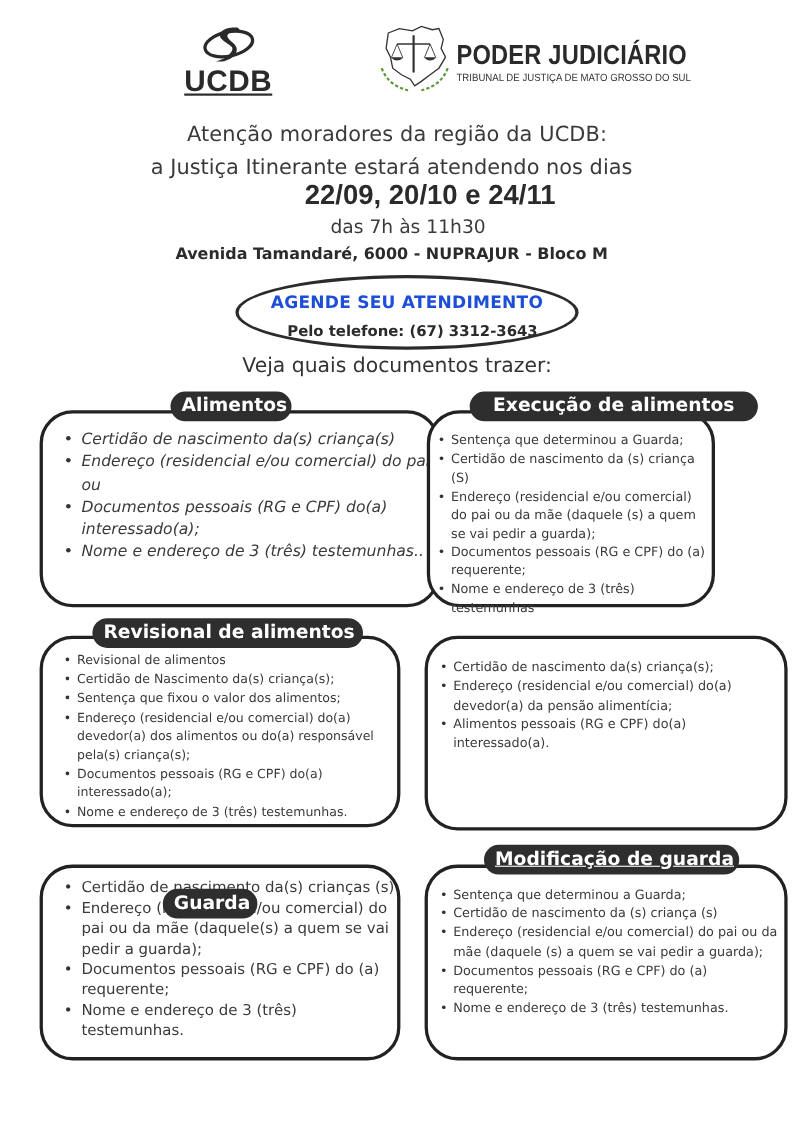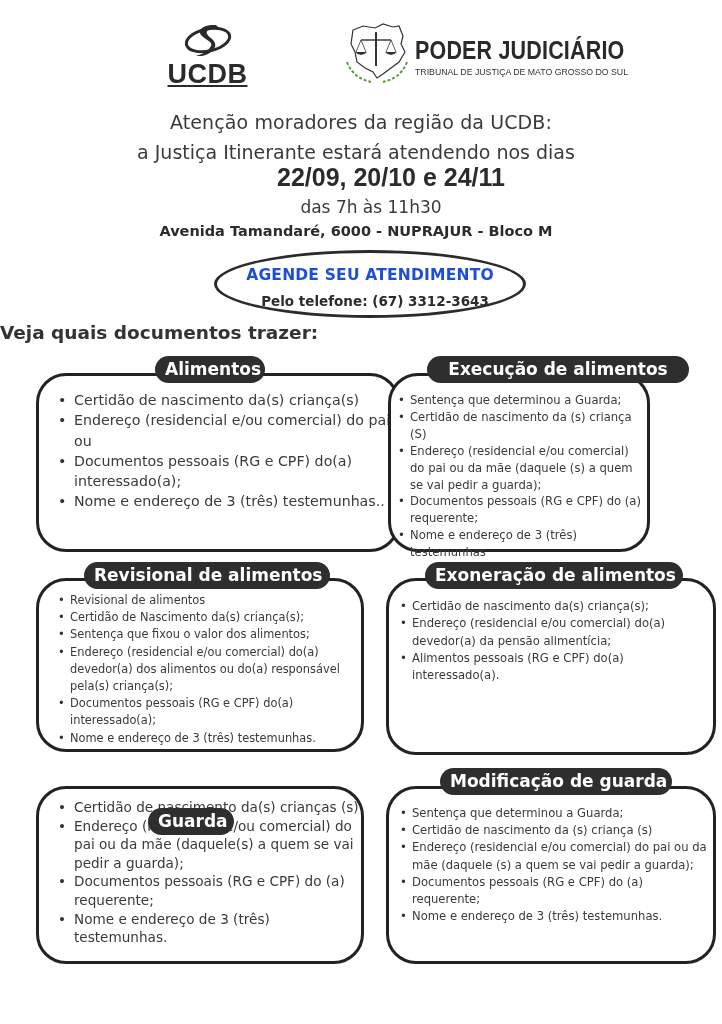--- a/index.html
+++ b/index.html
@@ -20,34 +20,34 @@
     .line1 { top: 111px; font-size: 19px; color: #3a3a3a; font-family: "DejaVu Sans", sans-serif; font-weight: normal; letter-spacing: 0.1px; }
     .line2 { top: 141px; font-size: 19px; color: #3a3a3a; left: -5px; }
     .dates { top: 163px; left: 30px; font-family: "Liberation Sans", sans-serif; font-weight: bold; font-size: 25px; color: #2b2b2b; }
     .hours { top: 197px; left: 10px; font-size: 17px; color: #3a3a3a; }
     .address { top: 223px; left: -5px; font-family: "DejaVu Sans", sans-serif; font-weight: bold; font-size: 14.5px; color: #2b2b2b; }
 
     
     .oval { position: absolute; left: 214px; top: 250px; width: 312px; height: 68px; border: 3px solid #2b2b2b; border-radius: 50%; box-sizing: border-box; text-align: center; }
     .oval-title { position: absolute; left: 0; right: 0; top: 13px; font-family: "DejaVu Sans", sans-serif; font-weight: bold; font-size: 15.5px; color: #1d4ed8; letter-spacing: 0.2px; }
     .oval-phone { position: absolute; left: 10px; right: 0; top: 40px; font-family: "DejaVu Sans", sans-serif; font-weight: bold; font-size: 13.5px; color: #2b2b2b; }
-    .bring { position: absolute; left: 0; width: 722px; top: 322px; text-align: left; font-size: 18.5px; color: #333; font-family: "DejaVu Sans", sans-serif; font-weight: bold; }
+    .bring { position: absolute; left: 0; width: 722px; top: 322px; text-align: center; font-size: 18.5px; color: #333; font-family: "DejaVu Sans", sans-serif; }
 
     
     .card { position: absolute; }
     .card .box { position: absolute; left: 0; right: 0; bottom: 0; border: 3px solid #222222; border-radius: 30px; box-sizing: border-box; background: #fff; }
     .card .pill { position: absolute; top: 0; height: 27px; background: #2e2e2e; border-radius: 14px; color: #ffffff; font-family: "DejaVu Sans", sans-serif; font-weight: bold; font-size: 17px; line-height: 27px; text-align: center; white-space: nowrap; padding: 0 10px; box-sizing: border-box; z-index: 2; }
     .card ul { position: absolute; margin: 0; padding: 0; list-style: none; color: #3a3a3a; font-family: "DejaVu Sans", sans-serif; }
     .card li { position: relative; padding-left: 18px; }
     .card li::before { content: "\2022"; position: absolute; left: 2px; top: 0; color: #333; }
 
     #card-alimentos { left: 36px; top: 356px; width: 364px; height: 196px; }
     #card-alimentos .box { top: 17px; }
     #card-alimentos .pill { left: 119px; width: 110px; }
-    #card-alimentos ul { left: 20px; top: 34px; right: 6px; font-size: 14.2px; line-height: 20.3px; }
+    #card-alimentos ul { left: 20px; top: 34px; right: 6px; font-size: 14.2px; line-height: 20.3px; font-style: italic; }
 
     #card-execucao { left: 388px; top: 356px; width: 262px; height: 196px; }
     #card-execucao .box { top: 17px; }
     #card-execucao .pill { left: 39px; width: 262px; }
     #card-execucao ul { left: 8px; top: 36px; right: 4px; font-size: 11.6px; line-height: 16.9px; }
     #card-execucao li { padding-left: 14px; }
 
     #card-revisional { left: 36px; top: 562px; width: 328px; height: 190px; }
     #card-revisional .box { top: 16px; }
     #card-revisional .pill { left: 48px; width: 246px; }
@@ -61,21 +61,21 @@
     #card-exoneracao li { padding-left: 14px; }
     #card-exoneracao li.big { font-size: 15px; line-height: 20.5px; padding-left: 22px; margin-bottom: 1px; }
 
     #card-guarda { left: 36px; top: 768px; width: 328px; height: 196px; }
     #card-guarda .box { top: 18px; }
     #card-guarda .pill { left: 112px; width: 86px; margin-top: 40px; }
     #card-guarda ul { left: 20px; top: 30px; right: 4px; font-size: 13.6px; line-height: 18.6px; }
 
     #card-modificacao { left: 386px; top: 768px; width: 330px; height: 196px; }
     #card-modificacao .box { top: 18px; }
-    #card-modificacao .pill { left: 54px; width: 232px; }
+    #card-modificacao .pill { left: 54px; width: 232px; text-decoration: underline; }
     #card-modificacao ul { left: 12px; top: 37px; right: 4px; font-size: 11.6px; line-height: 17.2px; }
     #card-modificacao li { padding-left: 14px; }
   </style>
 </head>
 <body>
 
 <div class="ucdb-logo">
   <svg width="52" height="36" viewBox="0 0 52 36">
     <ellipse cx="26" cy="18" rx="22" ry="11" fill="none" stroke="#2a2a2a" stroke-width="3" transform="rotate(-12 26 18)"></ellipse>
     <path d="M34 3 C22 2 14 8 20 14 C26 20 34 20 26 28 C22 32 16 33 14 34 L20 34 C30 32 38 24 30 17 C24 12 20 8 36 5 Z" fill="#2a2a2a"></path>
@@ -145,21 +145,20 @@
     <li>Certidão de Nascimento da(s) criança(s);</li>
     <li>Sentença que fixou o valor dos alimentos;</li>
     <li>Endereço (residencial e/ou comercial) do(a) devedor(a) dos alimentos ou do(a) responsável pela(s) criança(s);</li>
     <li>Documentos pessoais (RG e CPF) do(a) interessado(a);</li>
     <li>Nome e endereço de 3 (três) testemunhas.</li>
   </ul>
 </div>
 
 <div class="card" id="card-exoneracao">
   <div class="box"></div>
-  <div class="pill">Exoneração de alimentos</div>
   <ul>
     <li>Certidão de nascimento da(s) criança(s);</li>
     <li>Endereço (residencial e/ou comercial) do(a) devedor(a) da pensão alimentícia;</li>
     <li>Alimentos pessoais (RG e CPF) do(a) interessado(a).</li>
   </ul>
 </div>
 
 <div class="card" id="card-guarda">
   <div class="box"></div>
   <div class="pill">Guarda</div>

